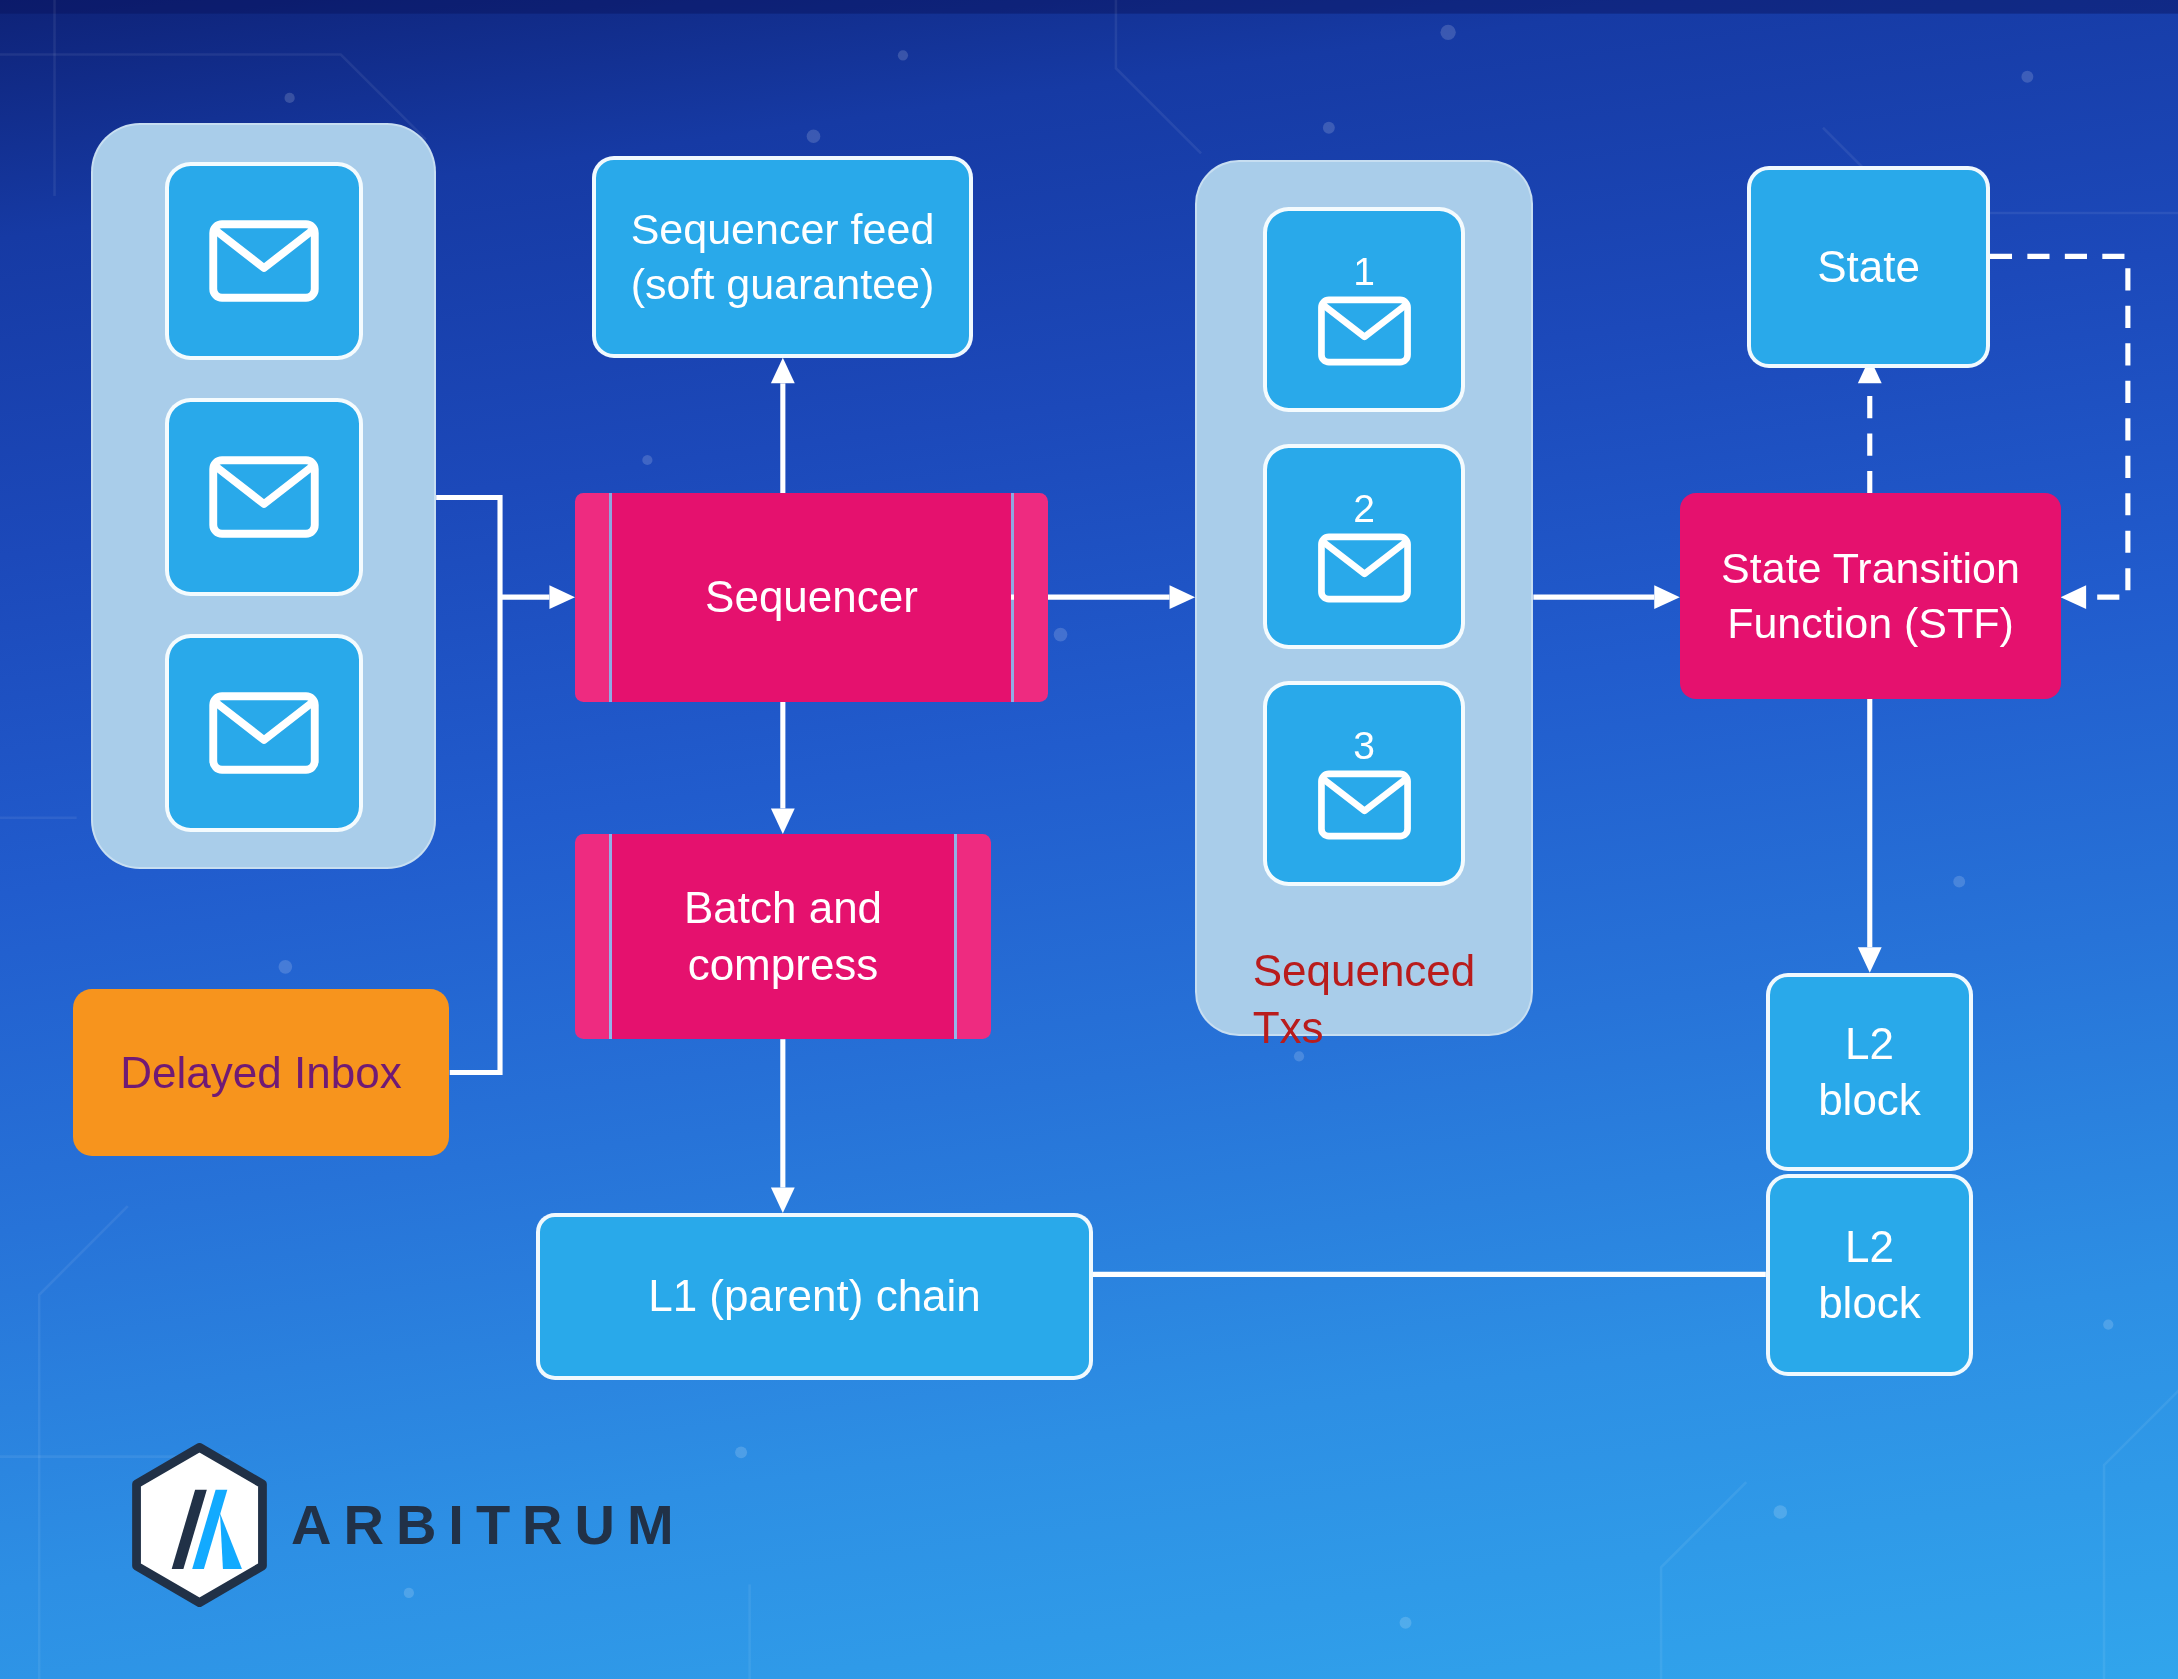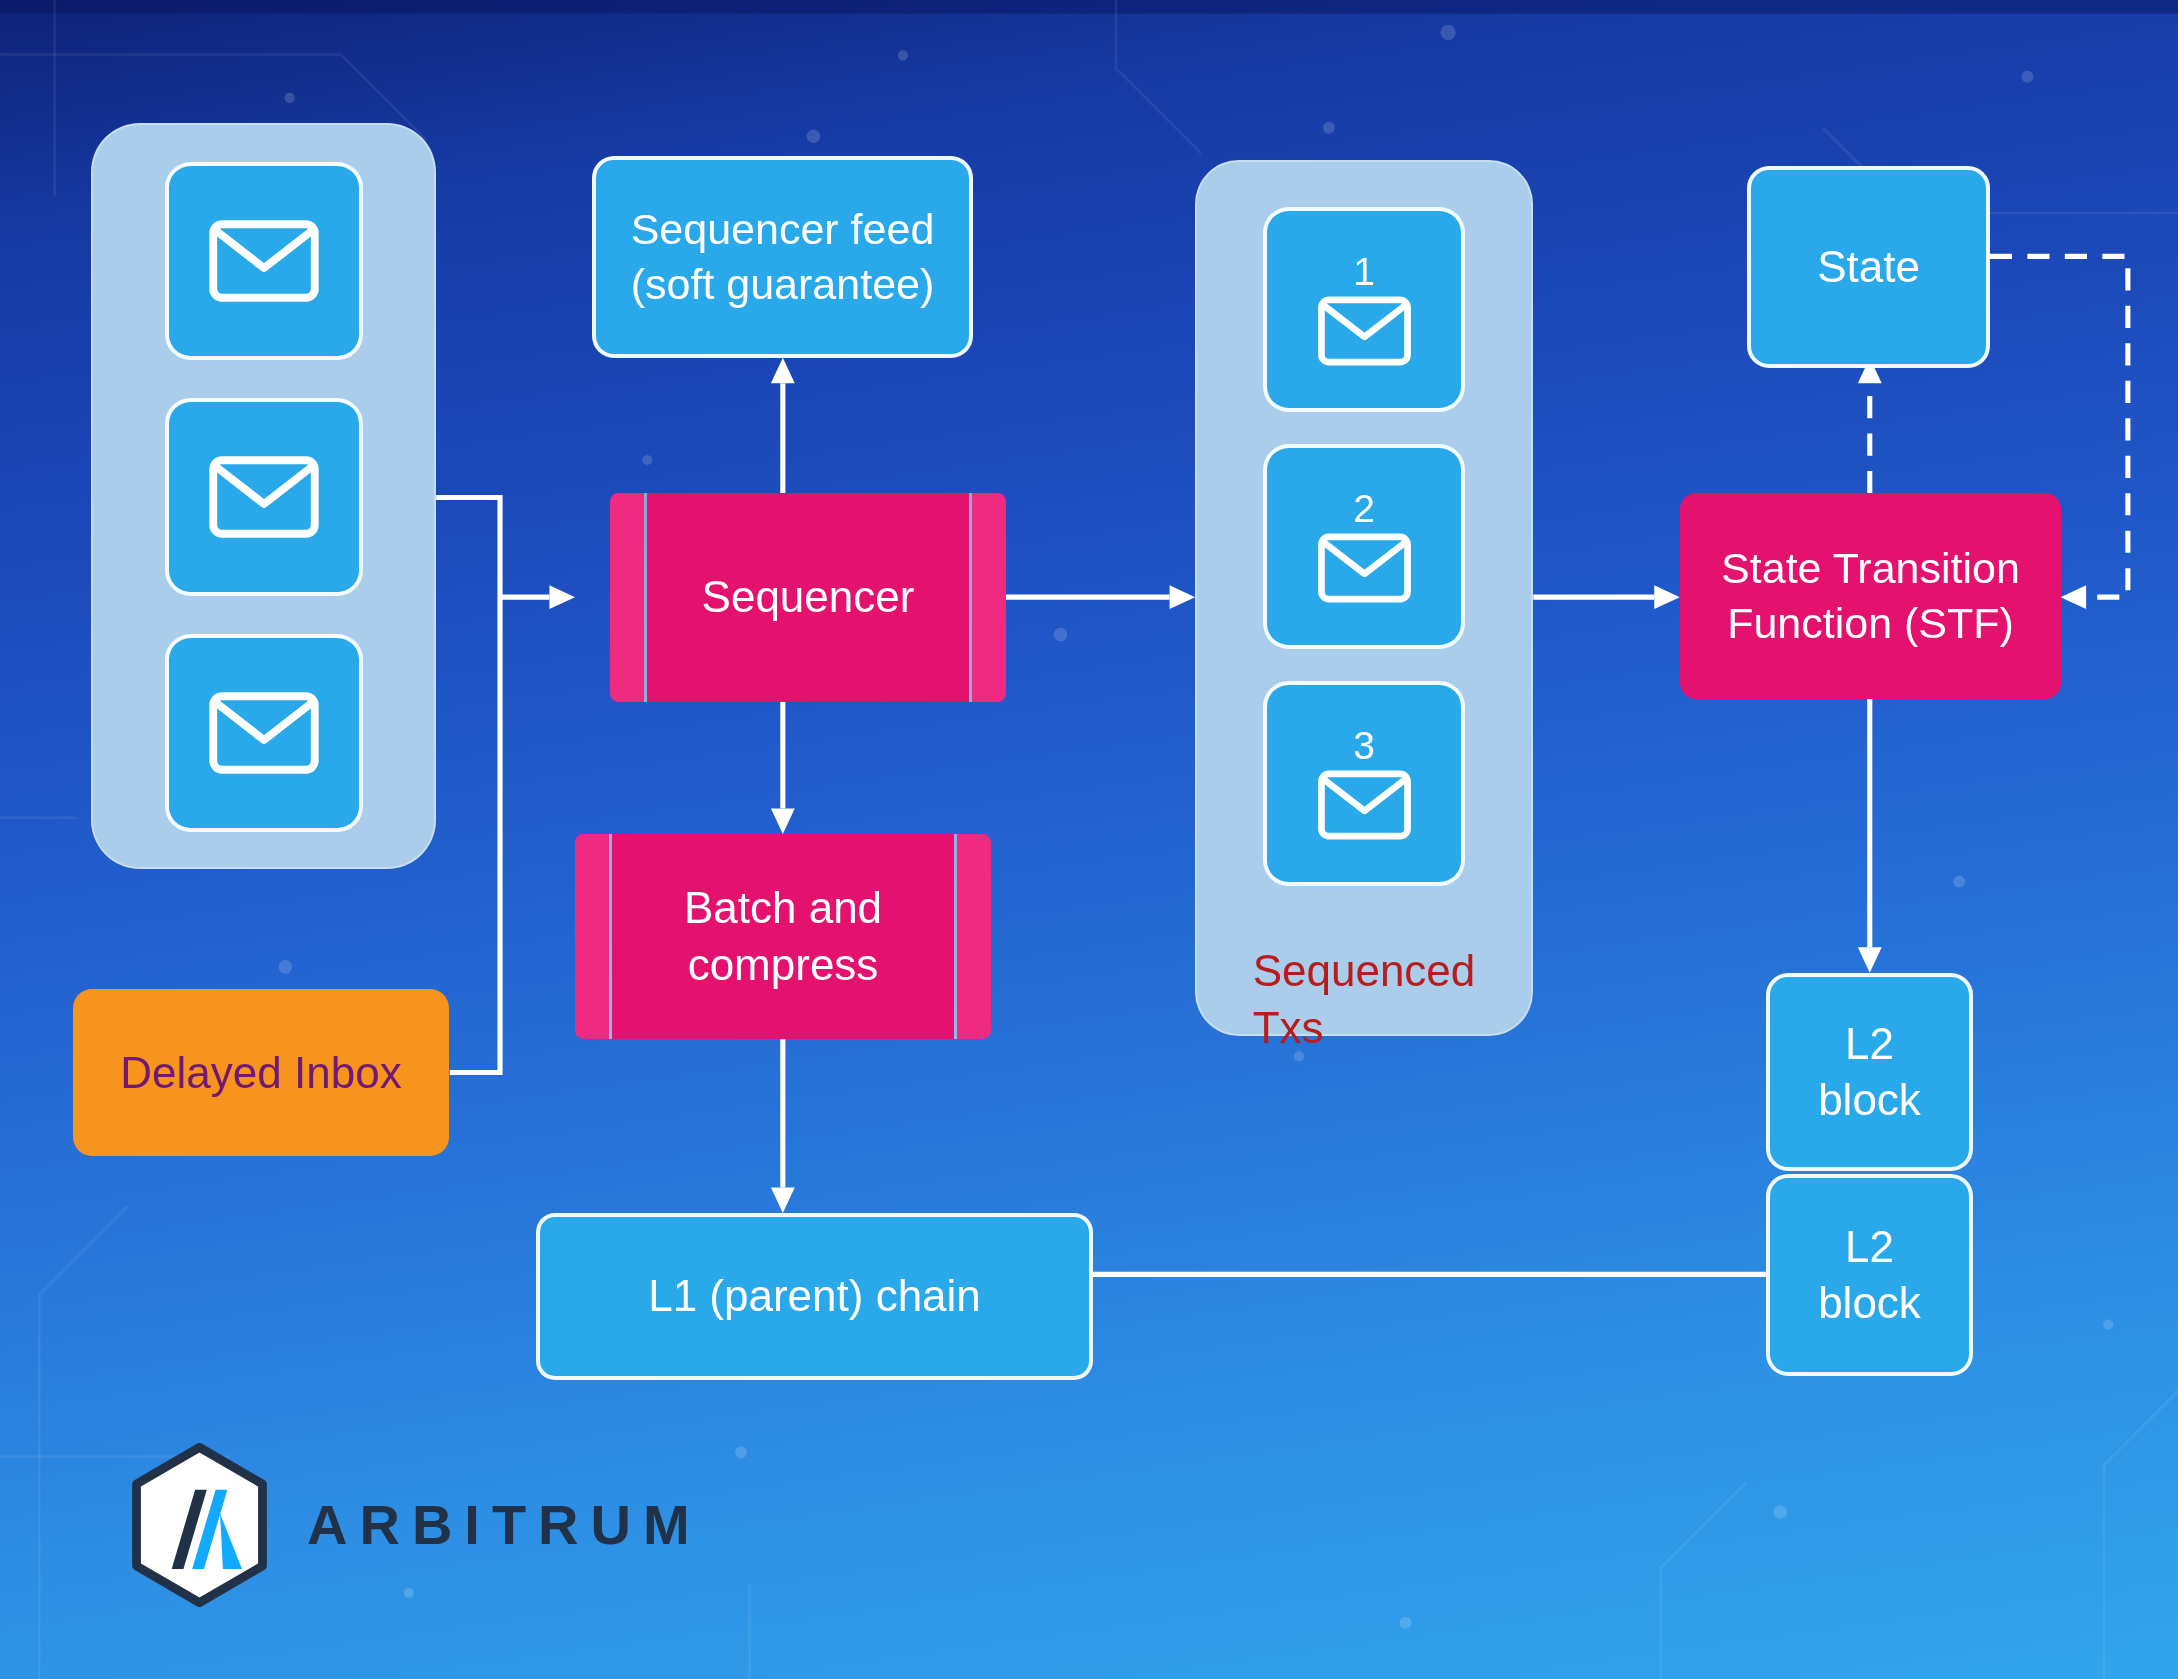--- a/index.html
+++ b/index.html
@@ -77,32 +77,32 @@
   }
   .num-tile .num{color:#fff;font-size:39px;line-height:1;}
   .seq-label{
     margin-top:24px;color:#b91c1c;font-size:44px;line-height:1.3;
     white-space:pre-line;
   }
 
   
   .inbox-group{left:91px;top:123px;width:345px;height:746px;padding-top:37px;gap:38px;}
   .feed-node{left:592px;top:156px;width:381px;height:202px;font-size:43px;}
-  .sequencer-node{left:575px;top:493px;width:396px;height:209px;margin-left:35px;}
+  .sequencer-node{left:575px;top:493px;width:473px;height:209px;}
   .batch-node{left:575px;top:834px;width:416px;height:205px;}
   .delayed-node{left:73px;top:989px;width:376px;height:167px;}
   .l1-node{left:536px;top:1213px;width:557px;height:167px;border-radius:19px;}
   .seq-group{left:1195px;top:160px;width:338px;height:876px;padding-top:45px;gap:32px;border-radius:44px;}
   .state-node{left:1747px;top:166px;width:243px;height:202px;}
   .stf-node{left:1680px;top:493px;width:381px;height:206px;}
   .l2-top{left:1766px;top:973px;width:207px;height:198px;}
   .l2-bottom{left:1766px;top:1174px;width:207px;height:202px;}
 
   
-  .brand{left:126px;top:1443px;display:flex;align-items:center;gap:34px;}
+  .brand{left:126px;top:1443px;display:flex;align-items:center;gap:18px;}
   .wordmark{
     color:var(--logo-navy);font-size:56px;font-weight:bold;
     letter-spacing:12px;line-height:1;
   }
 
   .hidden-defs{position:absolute;width:0;height:0;overflow:hidden;}
 </style>
 </head>
 <body>
 

